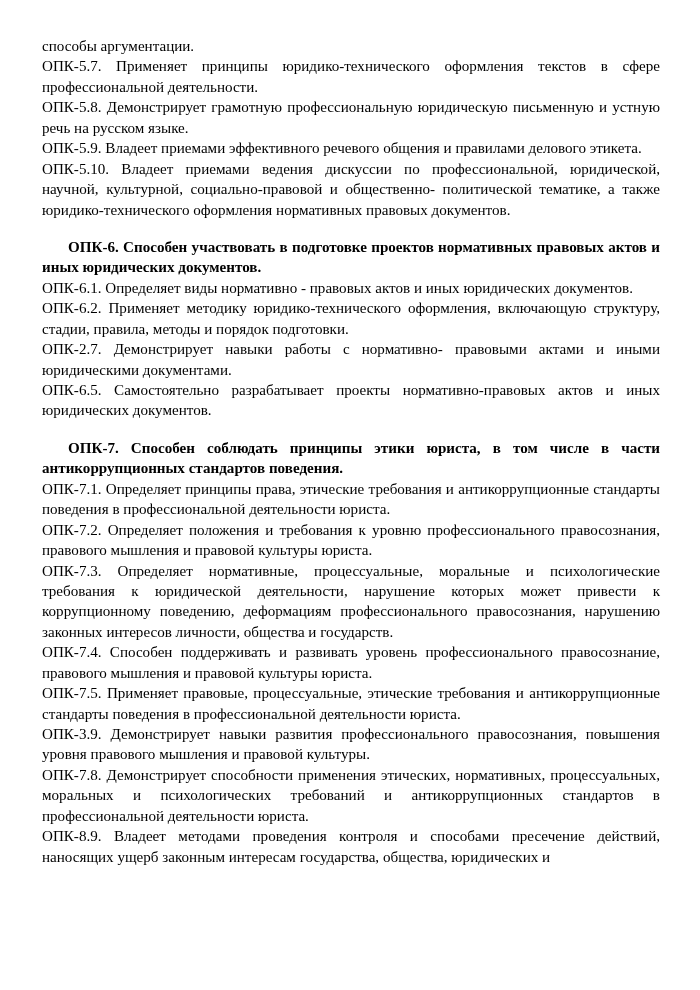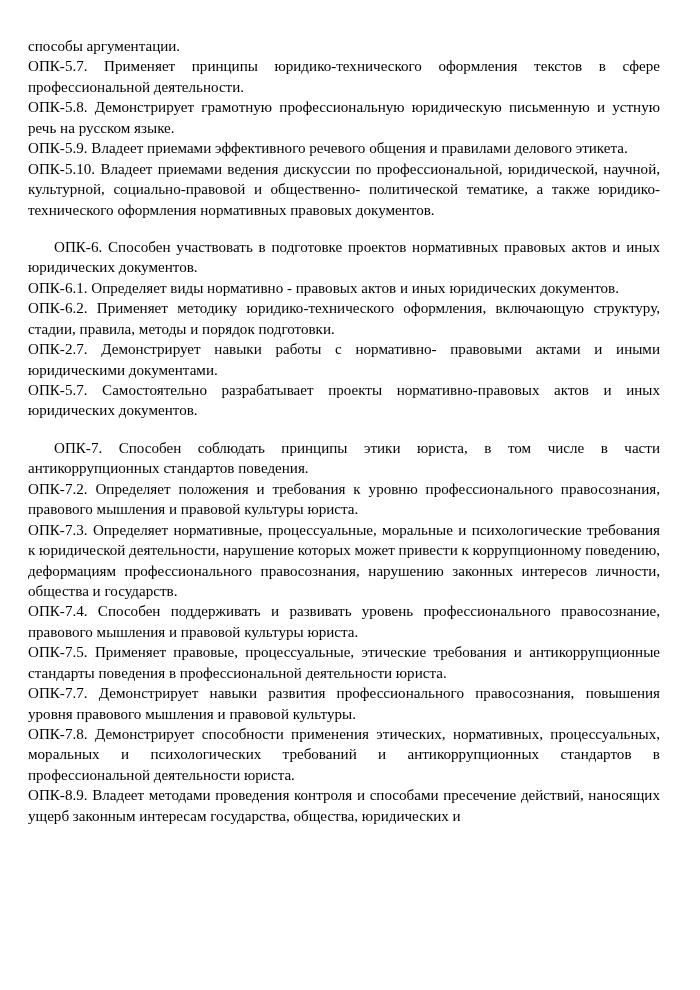--- a/index.html
+++ b/index.html
@@ -11,36 +11,36 @@
     width: 700px;
     height: 990px;
     font-family: "Liberation Serif", serif;
     color: #000000;
     overflow: hidden;
   }
   .page {
     width: 700px;
     height: 956px;
     box-sizing: border-box;
-    padding: 36px 40px 10px 28px;
+    padding: 36px 40px 10px 42px;
     background: #ffffff;
   }
   .para {
     font-size: 15.1px;
     line-height: 1.355;
     text-align: justify;
     margin: 0;
     text-indent: 0;
     hyphens: none;
   }
   .para.indent {
     text-indent: 26px;
   }
   .para.bold {
-    font-weight: normal;
+    font-weight: bold;
   }
   .spacer {
     height: 17px;
   }
 </style>
 </head>
 <body>
 
 <div class="page">
   <div class="para">способы аргументации.</div>
@@ -48,25 +48,26 @@
   <div class="para">ОПК-5.8. Демонстрирует грамотную профессиональную юридическую письменную и устную речь на русском языке.</div>
   <div class="para">ОПК-5.9. Владеет приемами эффективного речевого общения и правилами делового этикета.</div>
   <div class="para">ОПК-5.10. Владеет приемами ведения дискуссии по профессиональной, юридической, научной, культурной, социально-правовой и общественно- политической тематике, а также юридико-технического оформления нормативных правовых документов.</div>
 
   <div class="spacer"></div>
 
   <div class="para bold indent">ОПК-6. Способен участвовать в подготовке проектов нормативных правовых актов и иных юридических документов.</div>
   <div class="para">ОПК-6.1. Определяет виды нормативно - правовых актов и иных юридических документов.</div>
   <div class="para">ОПК-6.2. Применяет методику юридико-технического оформления, включающую структуру, стадии, правила, методы и порядок подготовки.</div>
   <div class="para">ОПК-2.7. Демонстрирует навыки работы с  нормативно- правовыми актами и иными юридическими документами.</div>
-  <div class="para">ОПК-5.7. Самостоятельно разрабатывает проекты нормативно-правовых актов и иных юридических документов.</div>
+  <div class="para">ОПК-6.5. Самостоятельно разрабатывает проекты нормативно-правовых актов и иных юридических документов.</div>
 
   <div class="spacer"></div>
 
   <div class="para bold indent">ОПК-7. Способен соблюдать принципы этики юриста, в том числе в части антикоррупционных стандартов поведения.</div>
+  <div class="para">ОПК-7.1. Определяет принципы права, этические требования и антикоррупционные стандарты поведения в профессиональной деятельности юриста.</div>
   <div class="para">ОПК-7.2. Определяет положения и требования к уровню профессионального правосознания, правового мышления и правовой культуры юриста.</div>
   <div class="para">ОПК-7.3. Определяет нормативные, процессуальные, моральные и психологические требования к юридической деятельности, нарушение которых может привести к коррупционному поведению, деформациям профессионального правосознания, нарушению законных интересов личности, общества и государств.</div>
   <div class="para">ОПК-7.4. Способен поддерживать и развивать уровень профессионального правосознание, правового мышления и правовой культуры юриста.</div>
   <div class="para">ОПК-7.5. Применяет правовые, процессуальные, этические требования и антикоррупционные стандарты поведения в профессиональной деятельности юриста.</div>
-  <div class="para">ОПК-7.7. Демонстрирует навыки развития профессионального правосознания, повышения уровня правового мышления и правовой культуры.</div>
+  <div class="para">ОПК-3.9. Демонстрирует навыки развития профессионального правосознания, повышения уровня правового мышления и правовой культуры.</div>
   <div class="para">ОПК-7.8. Демонстрирует способности применения этических, нормативных, процессуальных, моральных и психологических требований и антикоррупционных стандартов    в профессиональной деятельности юриста.</div>
   <div class="para">ОПК-8.9. Владеет методами проведения контроля и способами пресечение действий, наносящих ущерб законным интересам государства, общества, юридических и</div>
 </div>
 
 </body></html>

